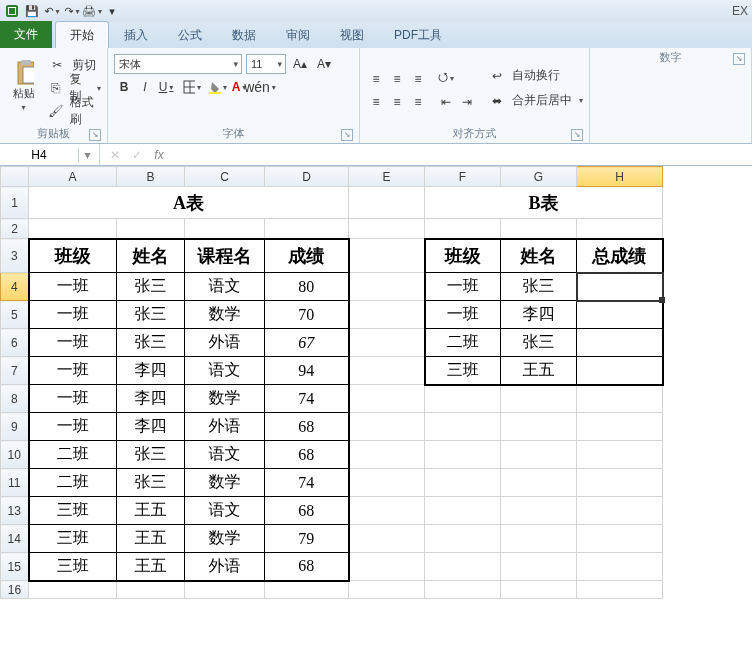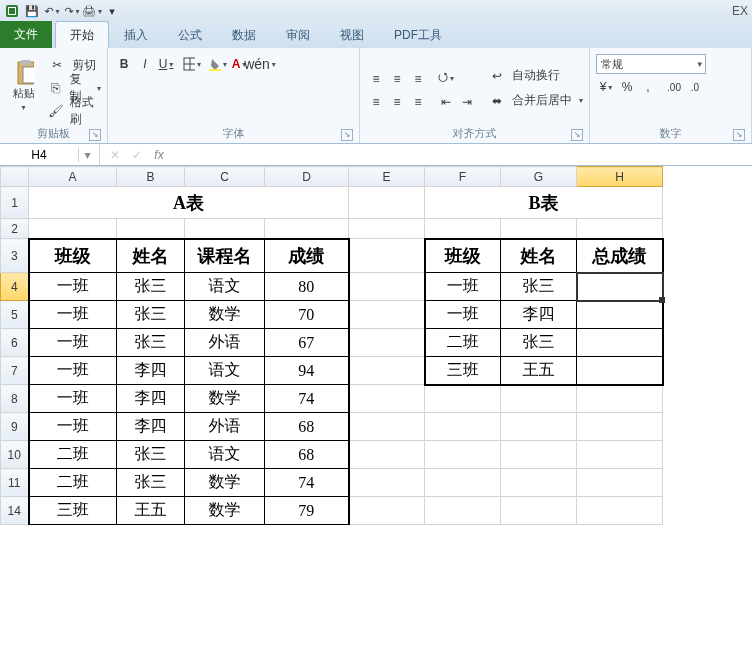--- a/index.html
+++ b/index.html
@@ -121,20 +121,26 @@
             <span class="icon">🖌</span>
             <span>格式刷</span>
           </div>
       </div>
     </div>
     <div class="rgroup-label"><span>剪贴板</span><span class="launcher">↘</span></div>
   </div>
 
   <div class="rgroup" style="width:252px">
     <div class="rgroup-body" style="flex-direction:column;align-items:flex-start;gap:3px;padding-top:4px">
+      <div style="display:flex;gap:4px;align-items:center">
+        <div class="sel" style="width:128px">宋体</div>
+        <div class="sel" style="width:40px">11</div>
+        <span class="sq">A▴</span>
+        <span class="sq">A▾</span>
+      </div>
       <div style="display:flex;gap:1px;align-items:center">
         <span class="sq" style="font-weight:bold">B</span>
         <span class="sq" style="font-style:italic">I</span>
         <span class="sq dd" style="text-decoration:underline">U</span>
         <span style="width:4px"></span>
         <span class="sq dd">
             <svg width="14" height="14">
               <rect x="1" y="1" width="12" height="12" fill="none" stroke="#444"></rect>
               <line x1="1" y1="7" x2="13" y2="7" stroke="#444"></line>
               <line x1="7" y1="1" x2="7" y2="13" stroke="#444"></line>
@@ -184,31 +190,20 @@
             <span class="icon">⬌</span>
             <span>合并后居中</span>
             <span style="font-size:8px;color:#555;margin-left:2px">▾</span>
           </div>
       </div>
     </div>
     <div class="rgroup-label"><span>对齐方式</span><span class="launcher">↘</span></div>
   </div>
 
   <div class="rgroup" style="flex:1;min-width:0">
-    <div class="rgroup-body" style="flex-direction:column;align-items:flex-start;gap:3px;padding-top:4px">
-      <div class="sel" style="width:110px">常规</div>
-      <div style="display:flex;gap:1px">
-        <span class="sq dd">¥</span>
-        <span class="sq">%</span>
-        <span class="sq">,</span>
-        <span style="width:4px"></span>
-        <span class="sq" style="font-size:10px">.00</span>
-        <span class="sq" style="font-size:10px">.0</span>
-      </div>
-    </div>
     <div class="rgroup-label"><span>数字</span><span class="launcher">↘</span></div>
   </div>
 </div>
 
 <div class="fbar">
   <div class="namebox">
     <input value="H4" style="">
     <span class="nbdd">▾</span>
   </div>
   <div class="fxwrap">
@@ -357,21 +352,21 @@
           <th class="row">6</th>
           <td class="" style="border-top:1px solid #000;border-bottom:1px solid #000;border-left:2px solid #000;border-right:1px solid #000;">
             <div class="cell dat">一班</div>
           </td>
           <td class="" style="border-top:1px solid #000;border-bottom:1px solid #000;border-left:1px solid #000;border-right:1px solid #000;">
             <div class="cell dat">张三</div>
           </td>
           <td class="" style="border-top:1px solid #000;border-bottom:1px solid #000;border-left:1px solid #000;border-right:1px solid #000;">
             <div class="cell dat">外语</div>
           </td>
-          <td class="" style="border-top:1px solid #000;border-bottom:1px solid #000;border-left:1px solid #000;border-right:2px solid #000;">
+          <td class="" style="border-top:1px solid #000;border-bottom:1px solid #000;border-left:1px solid #000;border-right:2px solid #000;font-style:italic;">
             <div class="cell dat">67</div>
           </td>
           <td class="" style="">
             <div class="cell "></div>
           </td>
           <td class="" style="border-top:1px solid #000;border-bottom:1px solid #000;border-left:2px solid #000;border-right:1px solid #000;">
             <div class="cell dat">二班</div>
           </td>
           <td class="" style="border-top:1px solid #000;border-bottom:1px solid #000;border-left:1px solid #000;border-right:1px solid #000;">
             <div class="cell dat">张三</div>
@@ -509,32 +504,113 @@
             <div class="cell "></div>
           </td>
           <td class="" style="">
             <div class="cell "></div>
           </td>
           <td class="" style="">
             <div class="cell "></div>
           </td>
         </tr>
         <tr style="height:28px">
+          <th class="row">13</th>
+          <td class="" style="border-top:1px solid #000;border-bottom:1px solid #000;border-left:2px solid #000;border-right:1px solid #000;">
+            <div class="cell dat">三班</div>
+          </td>
+          <td class="" style="border-top:1px solid #000;border-bottom:1px solid #000;border-left:1px solid #000;border-right:1px solid #000;">
+            <div class="cell dat">王五</div>
+          </td>
+          <td class="" style="border-top:1px solid #000;border-bottom:1px solid #000;border-left:1px solid #000;border-right:1px solid #000;">
+            <div class="cell dat">语文</div>
+          </td>
+          <td class="" style="border-top:1px solid #000;border-bottom:1px solid #000;border-left:1px solid #000;border-right:2px solid #000;">
+            <div class="cell dat">68</div>
+          </td>
+          <td class="" style="">
+            <div class="cell "></div>
+          </td>
+          <td class="" style="">
+            <div class="cell "></div>
+          </td>
+          <td class="" style="">
+            <div class="cell "></div>
+          </td>
+          <td class="" style="">
+            <div class="cell "></div>
+          </td>
+        </tr>
+        <tr style="height:28px">
           <th class="row">14</th>
           <td class="" style="border-top:1px solid #000;border-bottom:1px solid #000;border-left:2px solid #000;border-right:1px solid #000;">
             <div class="cell dat">三班</div>
           </td>
           <td class="" style="border-top:1px solid #000;border-bottom:1px solid #000;border-left:1px solid #000;border-right:1px solid #000;">
             <div class="cell dat">王五</div>
           </td>
           <td class="" style="border-top:1px solid #000;border-bottom:1px solid #000;border-left:1px solid #000;border-right:1px solid #000;">
             <div class="cell dat">数学</div>
           </td>
           <td class="" style="border-top:1px solid #000;border-bottom:1px solid #000;border-left:1px solid #000;border-right:2px solid #000;">
             <div class="cell dat">79</div>
+          </td>
+          <td class="" style="">
+            <div class="cell "></div>
+          </td>
+          <td class="" style="">
+            <div class="cell "></div>
+          </td>
+          <td class="" style="">
+            <div class="cell "></div>
+          </td>
+          <td class="" style="">
+            <div class="cell "></div>
+          </td>
+        </tr>
+        <tr style="height:28px">
+          <th class="row">15</th>
+          <td class="" style="border-top:1px solid #000;border-bottom:2px solid #000;border-left:2px solid #000;border-right:1px solid #000;">
+            <div class="cell dat">三班</div>
+          </td>
+          <td class="" style="border-top:1px solid #000;border-bottom:2px solid #000;border-left:1px solid #000;border-right:1px solid #000;">
+            <div class="cell dat">王五</div>
+          </td>
+          <td class="" style="border-top:1px solid #000;border-bottom:2px solid #000;border-left:1px solid #000;border-right:1px solid #000;">
+            <div class="cell dat">外语</div>
+          </td>
+          <td class="" style="border-top:1px solid #000;border-bottom:2px solid #000;border-left:1px solid #000;border-right:2px solid #000;">
+            <div class="cell dat">68</div>
+          </td>
+          <td class="" style="">
+            <div class="cell "></div>
+          </td>
+          <td class="" style="">
+            <div class="cell "></div>
+          </td>
+          <td class="" style="">
+            <div class="cell "></div>
+          </td>
+          <td class="" style="">
+            <div class="cell "></div>
+          </td>
+        </tr>
+        <tr style="height:18px">
+          <th class="row">16</th>
+          <td class="" style="">
+            <div class="cell "></div>
+          </td>
+          <td class="" style="">
+            <div class="cell "></div>
+          </td>
+          <td class="" style="">
+            <div class="cell "></div>
+          </td>
+          <td class="" style="">
+            <div class="cell "></div>
           </td>
           <td class="" style="">
             <div class="cell "></div>
           </td>
           <td class="" style="">
             <div class="cell "></div>
           </td>
           <td class="" style="">
             <div class="cell "></div>
           </td>

